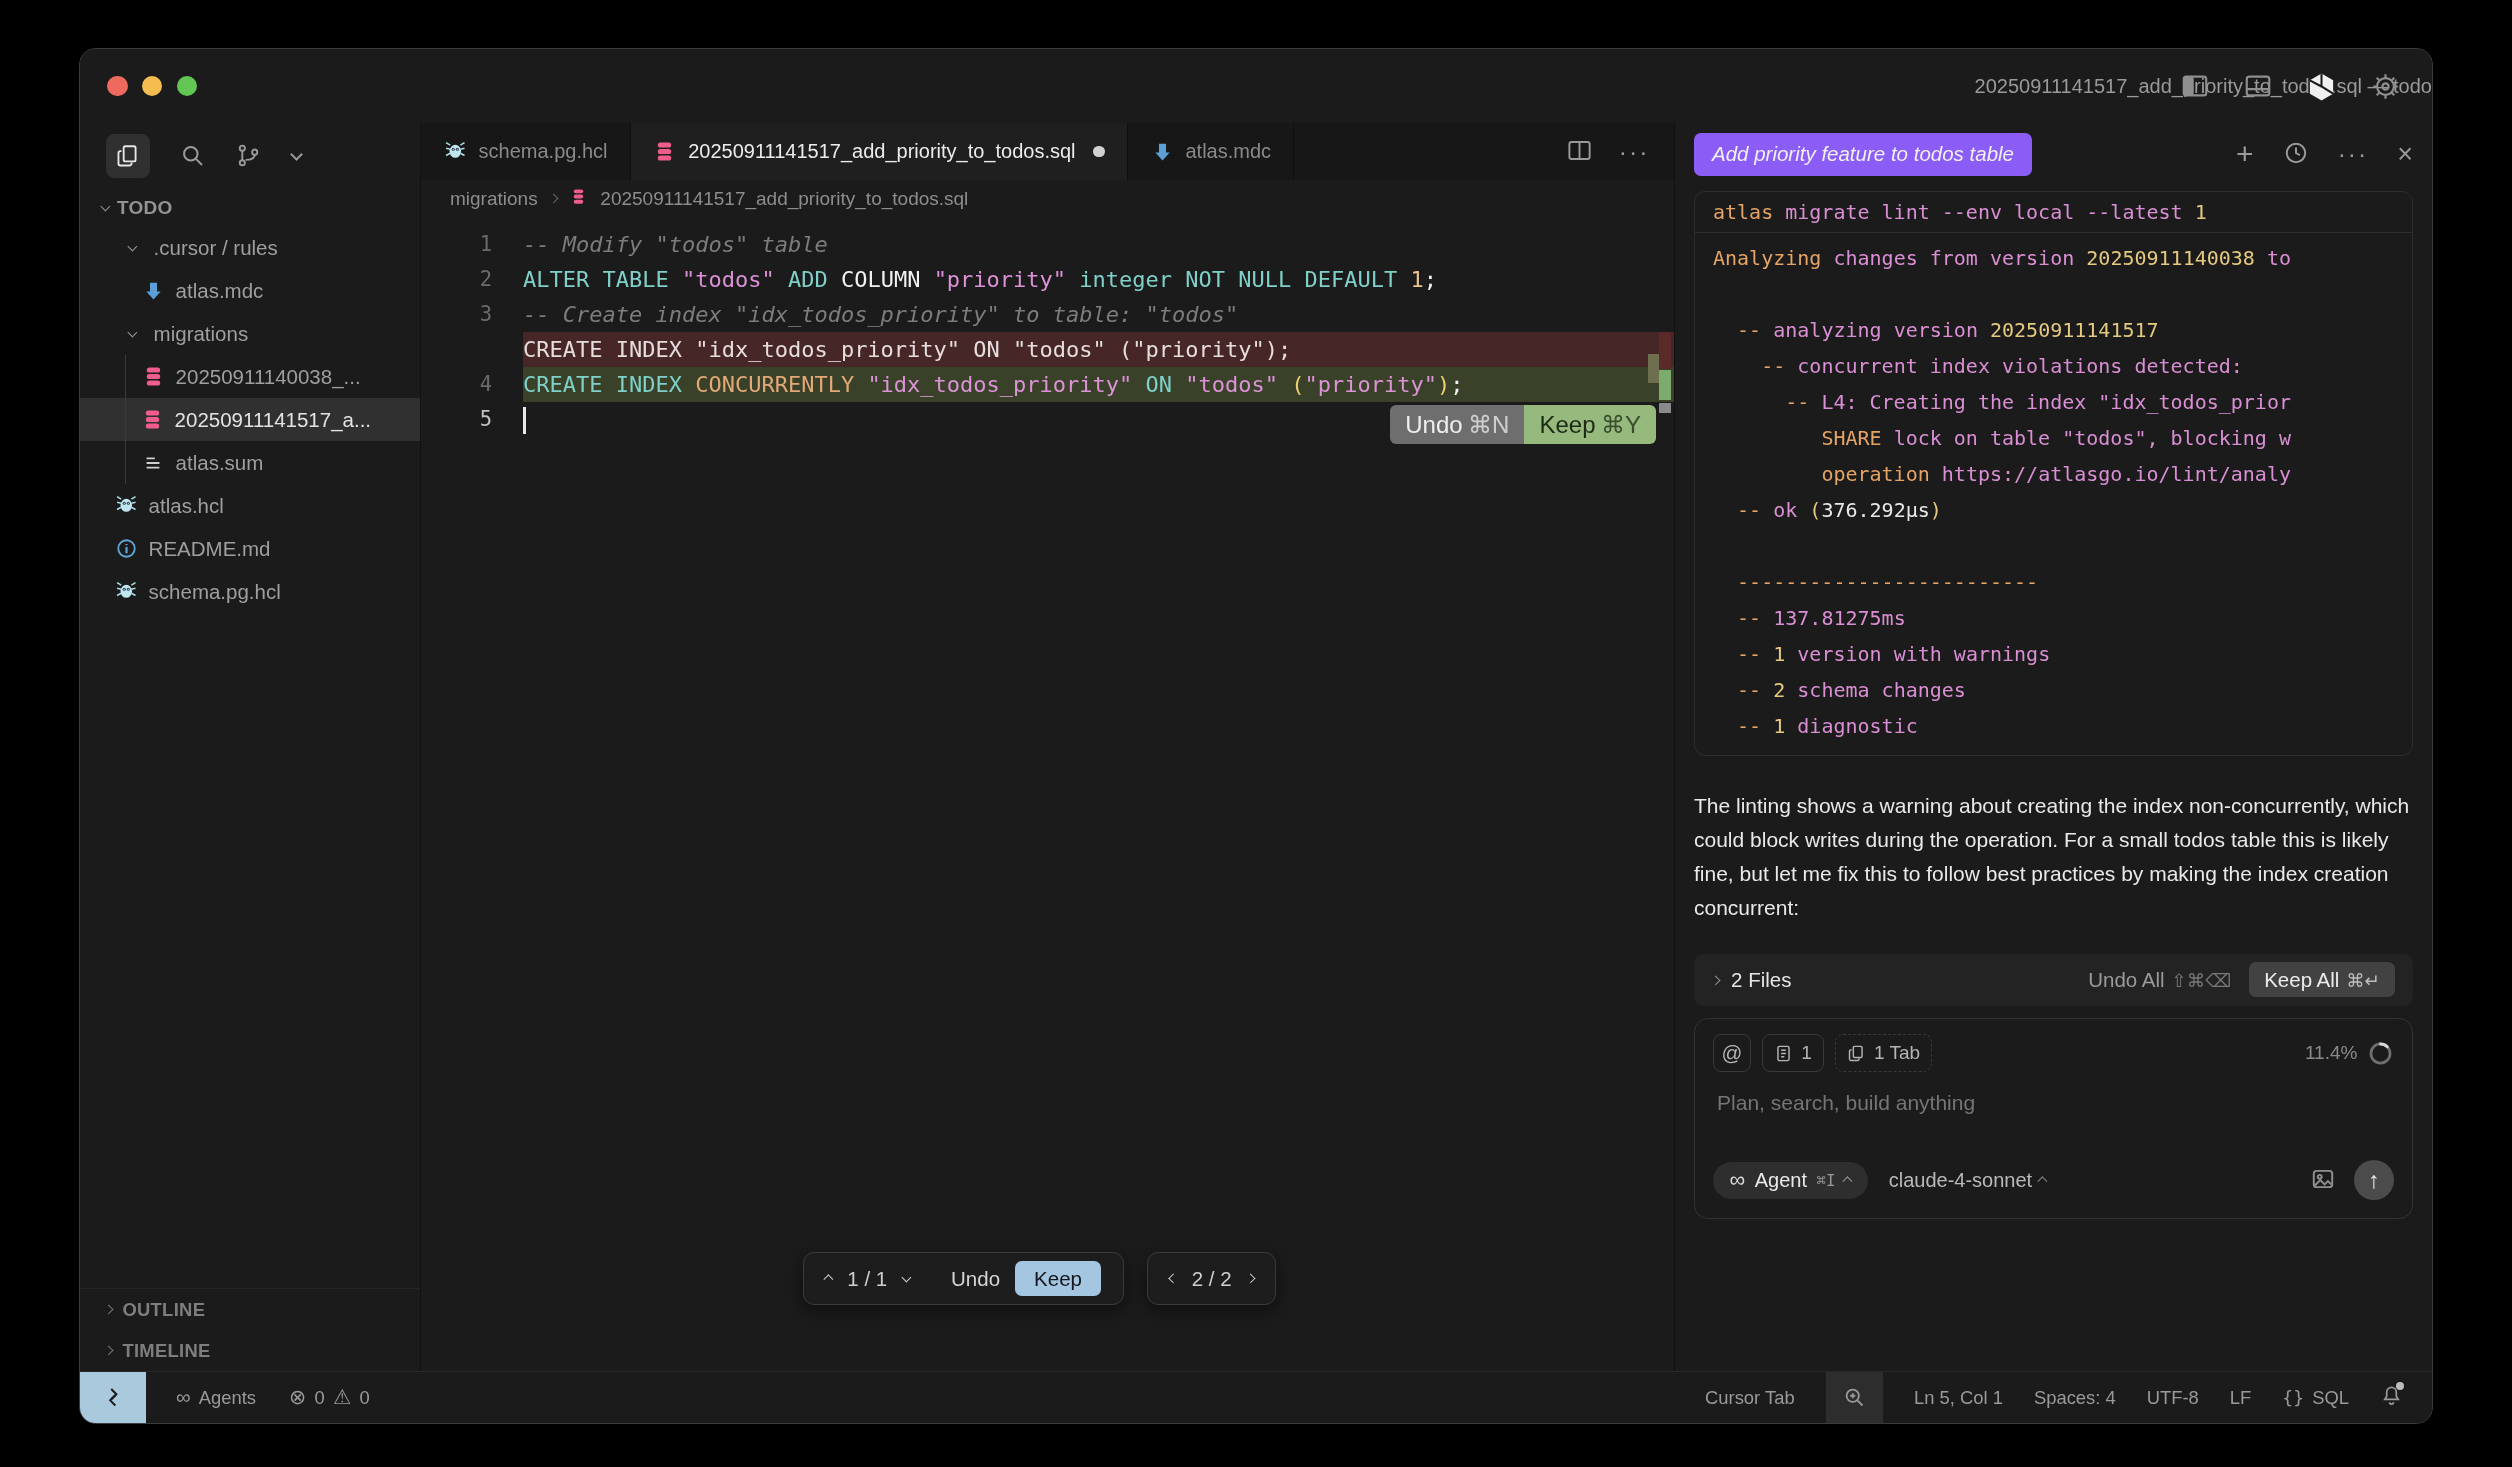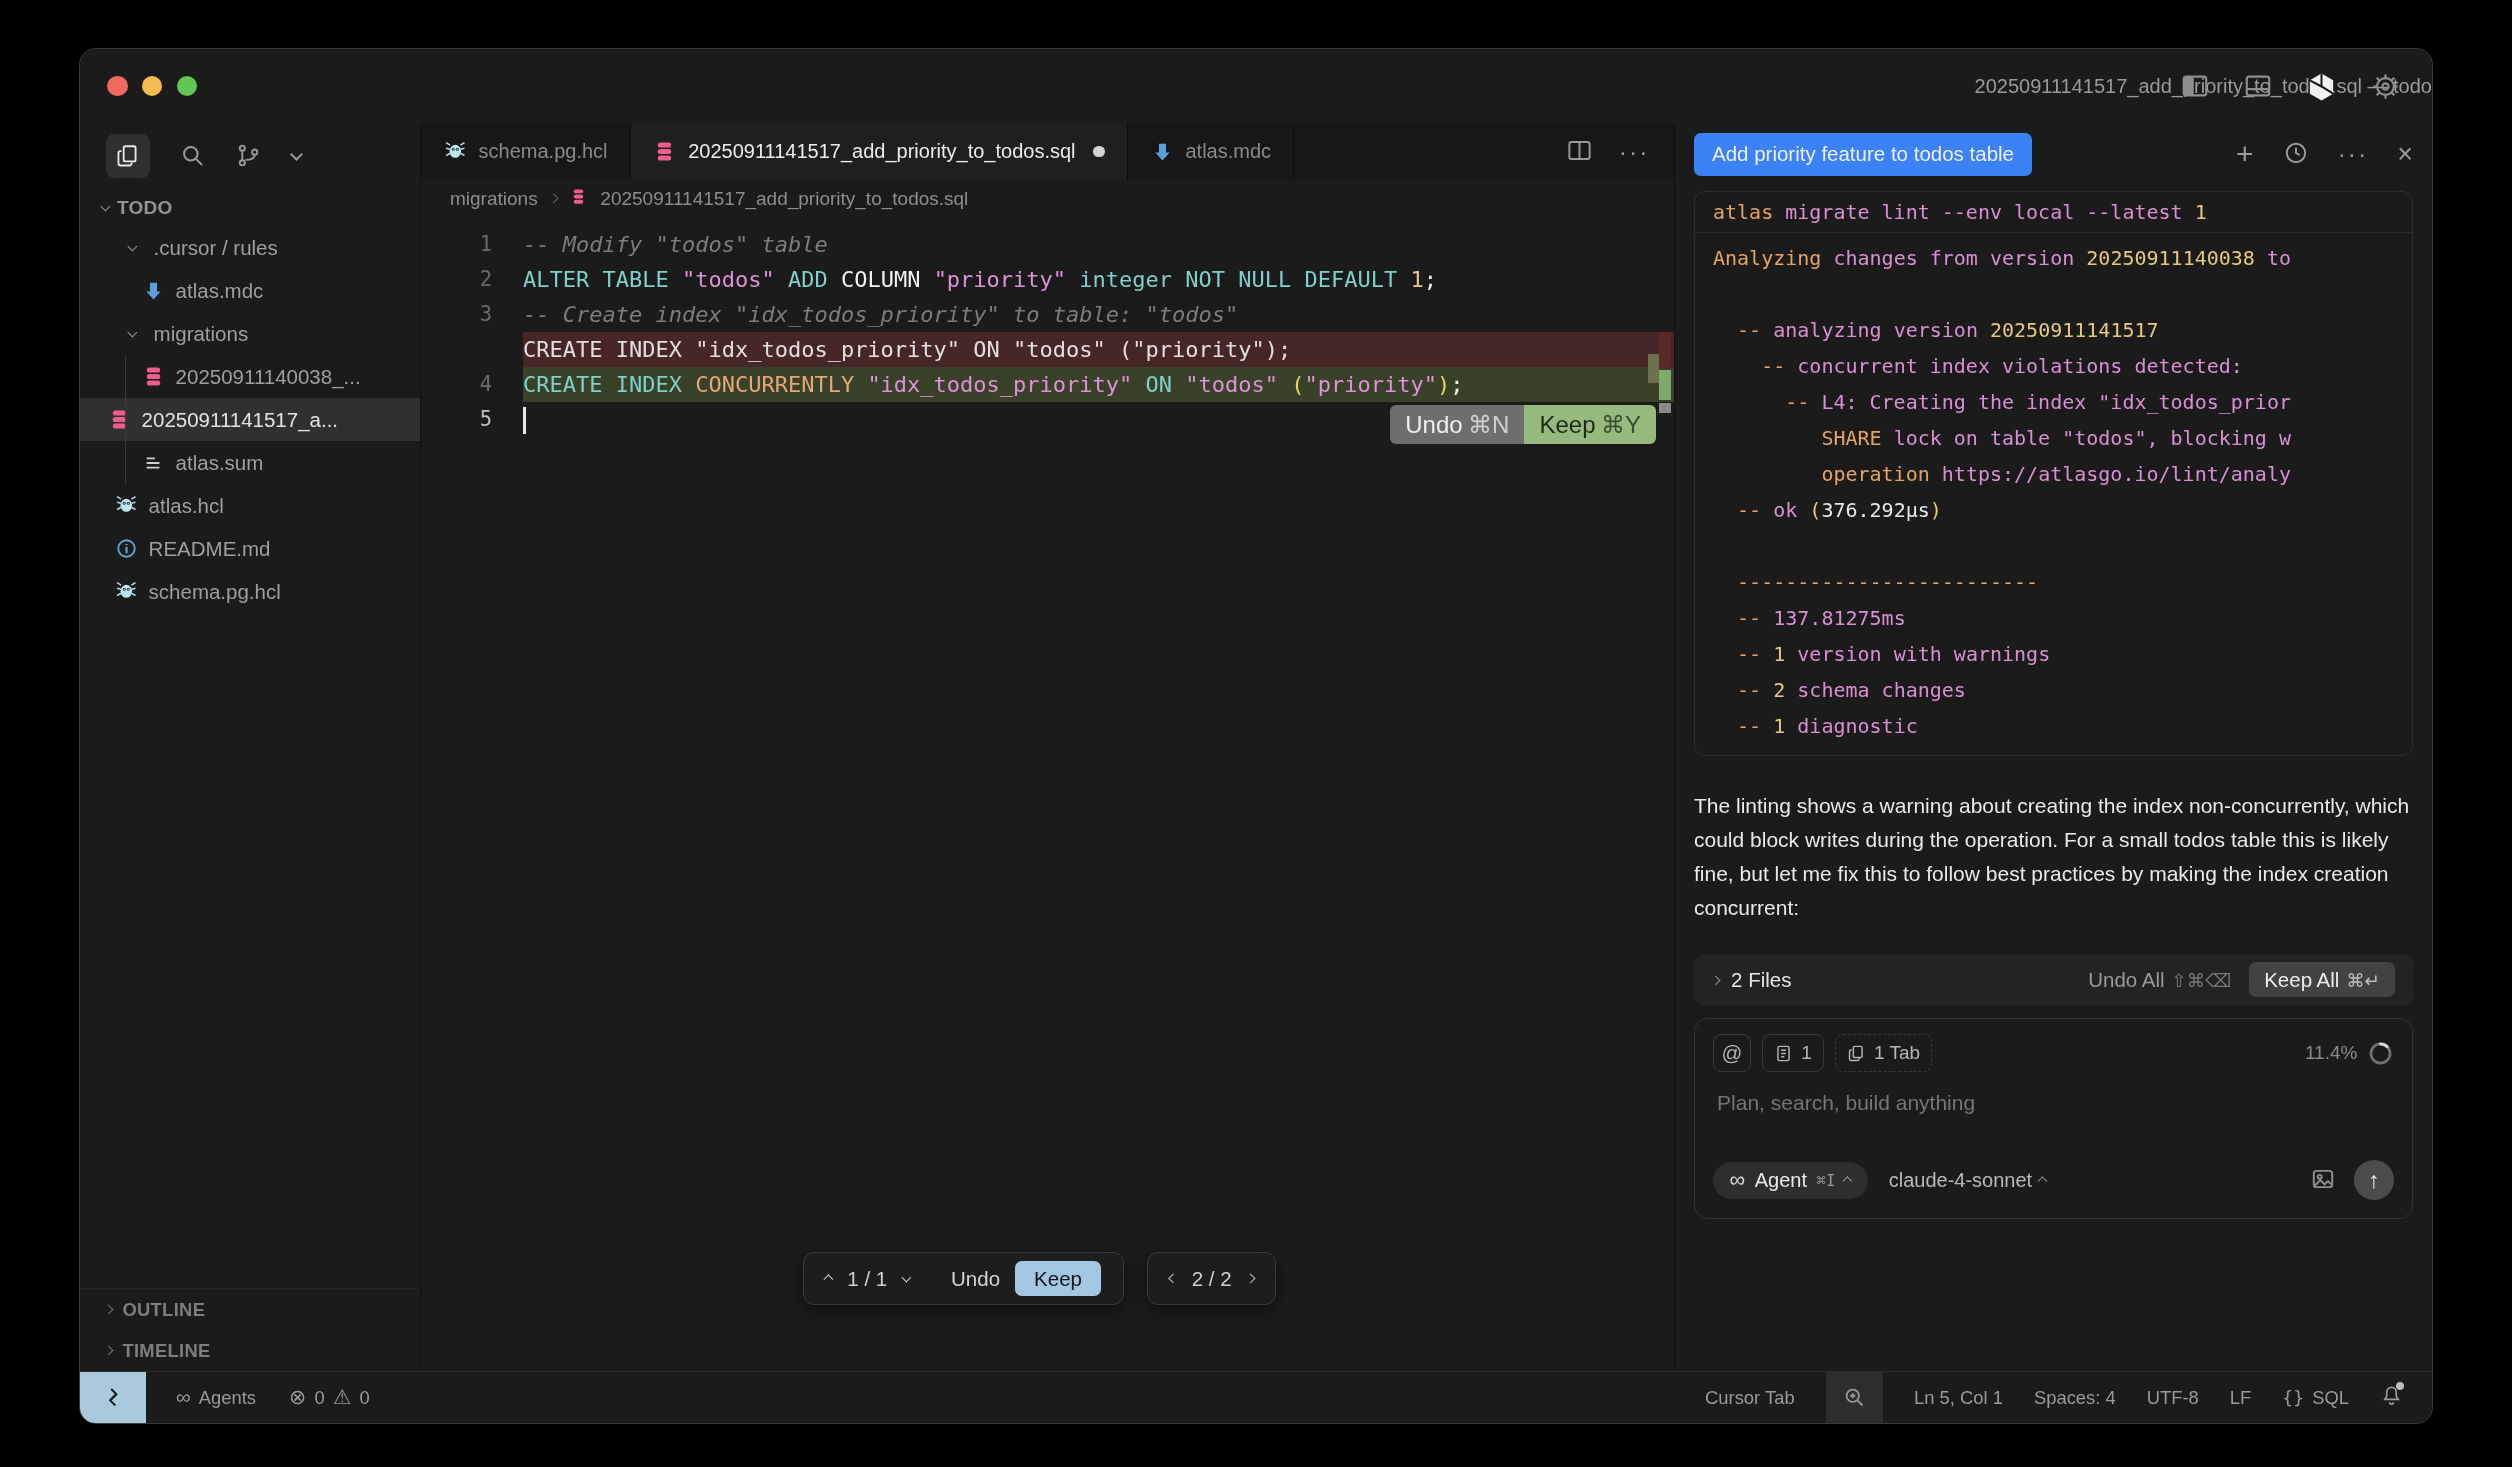--- a/index.html
+++ b/index.html
@@ -76,21 +76,21 @@
 
   .float-pills { position:absolute; left:0; right:16px; bottom:66px; display:flex; justify-content:center; gap:23px; }
   .pill { background:#1d1d1d; border:1.4px solid #3a3a3a; border-radius:11px; height:53px; display:flex; align-items:center;
     padding:0 22px; font-size:20.5px; color:#cfcfcf; gap:15px; box-shadow:0 5.5px 16.4px rgba(0,0,0,.45); }
   .keep-btn { background:#a5c6e0; color:#13161c; border-radius:6.8px; padding:5.5px 19px; }
   .undo-lbl { color:#d6d6d6; margin-left:27px; }
 
   
   .chat { width:758px; flex:none; border-left:1.4px solid #101010; background:#1b1b1b; display:flex; flex-direction:column; padding:9.6px 19px 0 19px; overflow:hidden; }
   .chat-head { flex:none; display:flex; align-items:center; }
-  .chat-tab { background:#3b82f6; border-radius:6.8px; padding:9.6px 18px; font-size:20.5px; color:#f0f0f0; }
+  .chat-tab { background:#8b5cf6; border-radius:6.8px; padding:9.6px 18px; font-size:20.5px; color:#f0f0f0;font-style:italic; }
   .chat-head-icons { margin-left:auto; display:flex; align-items:center; gap:29px; color:#9a9a9a; }
   .plus-glyph { font-size:30px; line-height:1; }
   .close-glyph { font-size:27px; line-height:1; }
 
   .msg-box { flex:none; margin-top:12.3px; border:1.4px solid #323232; background:#1f1f1f; border-radius:12.3px;
     padding:22px 20.5px; display:flex; align-items:center; font-size:21px; color:#ececec; }
   .msg-box .undo-ic { margin-left:auto; color:#8f8f8f; }
 
   .term { flex:none; margin-top:15px; border:1.4px solid #2d2d2d; border-radius:11px; overflow:hidden;
     font-family:"DejaVu Sans Mono", monospace; font-size:20px; }
@@ -234,21 +234,21 @@
               <svg width="23" height="23" viewBox="0 0 24 24">
                 <g fill="#ee5d8c">
                   <rect x="5" y="2.5" width="14" height="5.4" rx="2.7"></rect>
                   <rect x="5" y="9.3" width="14" height="5.4" rx="2.7"></rect>
                   <rect x="5" y="16.1" width="14" height="5.4" rx="2.7"></rect>
                 </g>
               </svg>
             </span>
             <span>20250911140038_...</span>
           </div>
-          <div class="trow sel g" style="padding-left: 26px;">
+          <div class="trow sel g" style="padding-left: 59px;">
             <span class="ticon">
               <svg width="23" height="23" viewBox="0 0 24 24">
                 <g fill="#ee5d8c">
                   <rect x="5" y="2.5" width="14" height="5.4" rx="2.7"></rect>
                   <rect x="5" y="9.3" width="14" height="5.4" rx="2.7"></rect>
                   <rect x="5" y="16.1" width="14" height="5.4" rx="2.7"></rect>
                 </g>
               </svg>
             </span>
             <span>20250911141517_a...</span>

